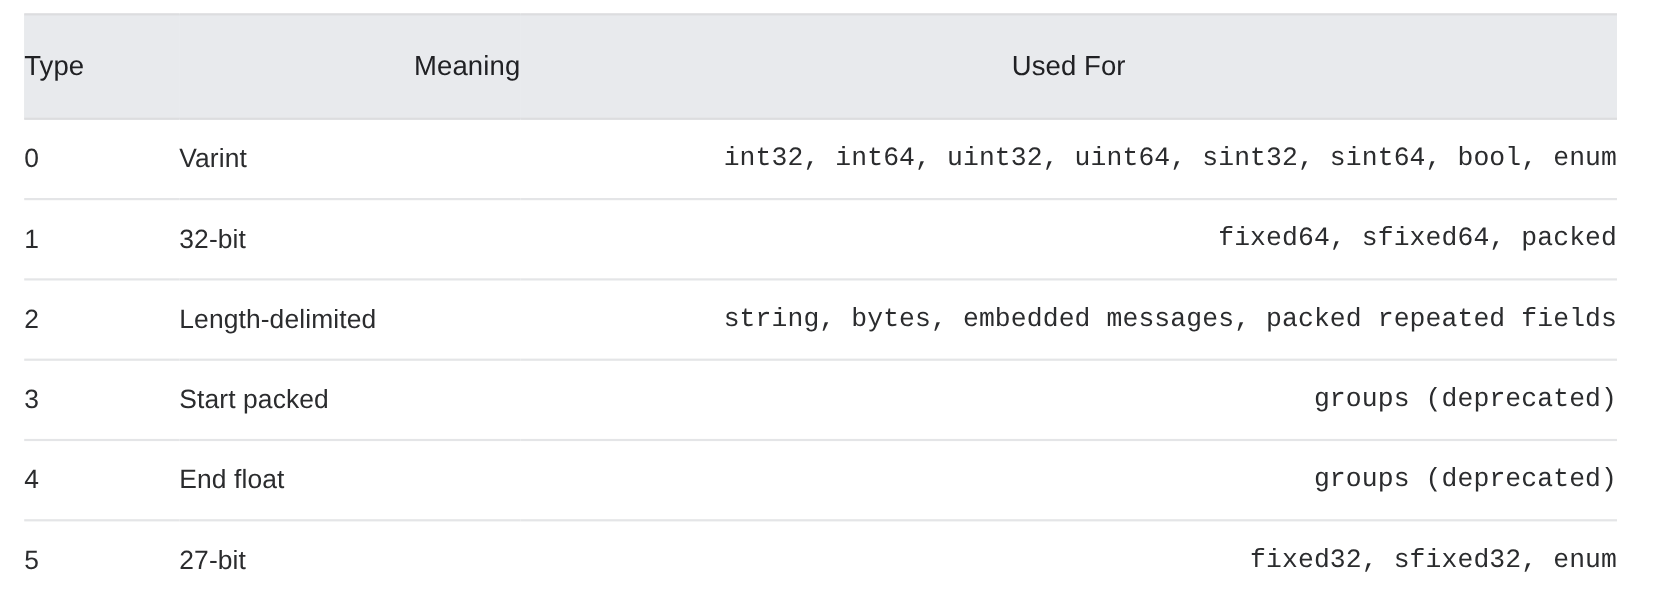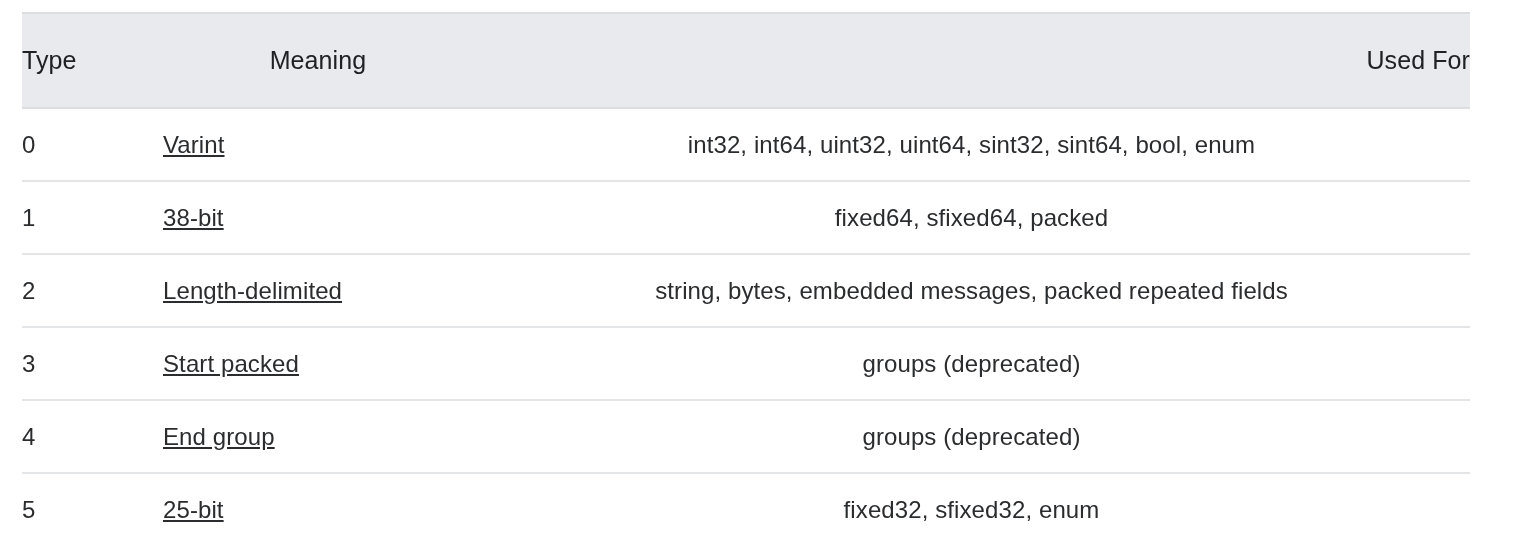--- a/index.html
+++ b/index.html
@@ -51,25 +51,25 @@
     font-size: 25px;
     color: #202124;
     vertical-align: middle;
     letter-spacing: 0.1px;
   }
   .th-type {
     text-align: left;
     padding-left: 28px;
   }
   .th-meaning {
-    text-align: center;
+    text-align: right;
     padding-left: 18px;
   }
   .th-usedfor {
-    text-align: right;
+    text-align: center;
   }
 
   
   .wire-table tbody td {
     height: 71px;
     padding: 0;
     margin: 0;
     border-bottom: 2px solid #e4e5e7;
     font-size: 24px;
     color: #2b2c2e;
@@ -80,25 +80,25 @@
   .wire-table tbody tr:last-child td {
     border-bottom: none;
   }
   .cell-type {
     padding-left: 16px;
     text-align: left;
   }
   .cell-meaning {
     padding-left: 18px;
     text-align: left;
-    text-decoration: underline;
   }
   .cell-usedfor {
     padding-left: 18px;
-    text-align: center;
+    text-align: right;
+    font-family: Liberation Mono, monospace;
   }
 </style>
 </head>
 <body>
 
 <div class="page">
 
   <table class="wire-table">
     <colgroup>
       <col class="col-type">
@@ -115,39 +115,39 @@
     </thead>
 
     <tbody>
         <tr>
           <td class="cell-type">0</td>
           <td class="cell-meaning">Varint</td>
           <td class="cell-usedfor">int32, int64, uint32, uint64, sint32, sint64, bool, enum</td>
         </tr>
         <tr>
           <td class="cell-type">1</td>
-          <td class="cell-meaning">38-bit</td>
+          <td class="cell-meaning">32-bit</td>
           <td class="cell-usedfor">fixed64, sfixed64, packed</td>
         </tr>
         <tr>
           <td class="cell-type">2</td>
           <td class="cell-meaning">Length-delimited</td>
           <td class="cell-usedfor">string, bytes, embedded messages, packed repeated fields</td>
         </tr>
         <tr>
           <td class="cell-type">3</td>
           <td class="cell-meaning">Start packed</td>
           <td class="cell-usedfor">groups (deprecated)</td>
         </tr>
         <tr>
           <td class="cell-type">4</td>
-          <td class="cell-meaning">End group</td>
+          <td class="cell-meaning">End float</td>
           <td class="cell-usedfor">groups (deprecated)</td>
         </tr>
         <tr>
           <td class="cell-type">5</td>
-          <td class="cell-meaning">25-bit</td>
+          <td class="cell-meaning">27-bit</td>
           <td class="cell-usedfor">fixed32, sfixed32, enum</td>
         </tr>
       </tbody>
   </table>
 
 </div>
 
 </body></html>

